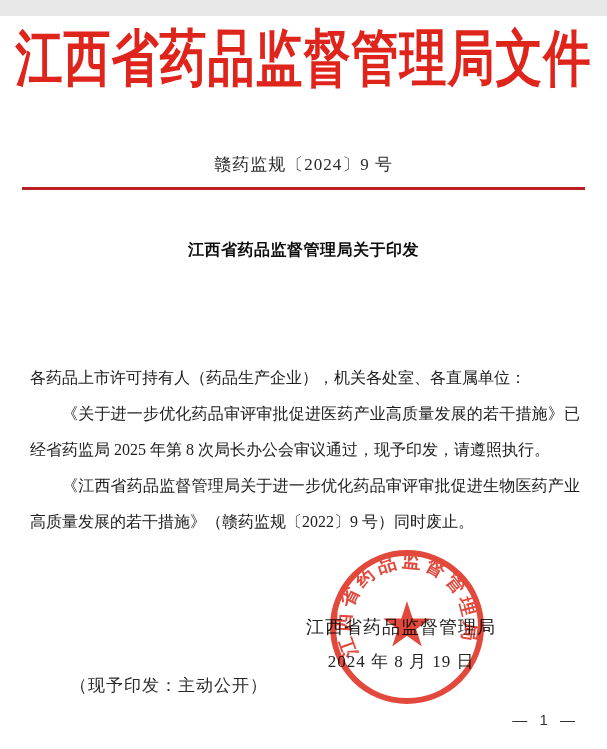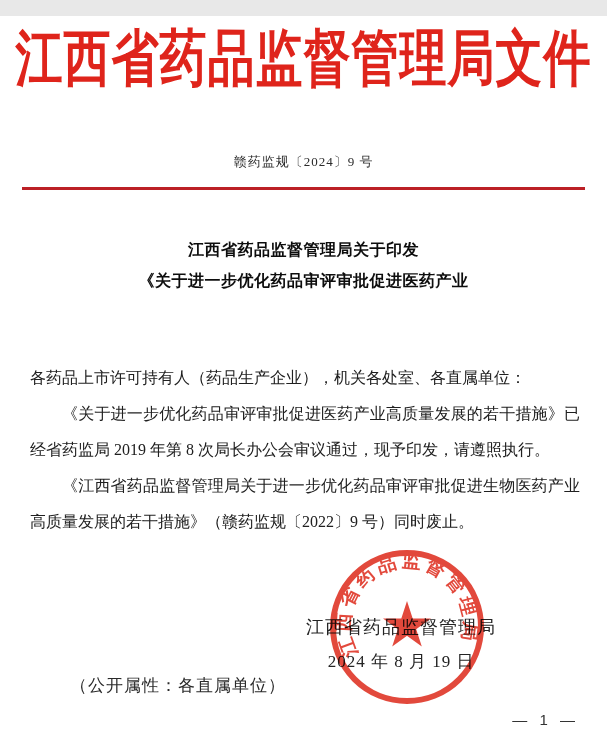--- a/index.html
+++ b/index.html
@@ -27,21 +27,21 @@
     transform: scaleY(1.30);
     transform-origin: top center;
     white-space: nowrap;
   }
   .doc-number {
     position: absolute;
     top: 137px;
     left: 0;
     width: 100%;
     text-align: center;
-    font-size: 13px;
+    font-size: 17px;
     color: #2a2a2a;
     letter-spacing: 1px;
   }
   .red-line {
     position: absolute;
     top: 171px;
     left: 22px;
     right: 22px;
     height: 3px;
     background: #bc2026;
@@ -114,26 +114,25 @@
 <div class="page">
 
   <div class="doc-header">江西省药品监督管理局文件</div>
 
   <div class="doc-number">赣药监规〔2024〕9 号</div>
 
   <div class="red-line"></div>
 
   <div class="doc-title">
     <span>江西省药品监督管理局关于印发</span>
-    <span>《关于进一步优化药品审评审批促进医药产业</span>
   </div>
 
   <div class="doc-body">
     <p>各药品上市许可持有人（药品生产企业），机关各处室、各直属单位：</p>
-    <p class="indent">《关于进一步优化药品审评审批促进医药产业高质量发展的若干措施》已经省药监局 2019 年第 8 次局长办公会审议通过，现予印发，请遵照执行。</p>
+    <p class="indent">《关于进一步优化药品审评审批促进医药产业高质量发展的若干措施》已经省药监局 2025 年第 8 次局长办公会审议通过，现予印发，请遵照执行。</p>
     <p class="indent">《江西省药品监督管理局关于进一步优化药品审评审批促进生物医药产业高质量发展的若干措施》（赣药监规〔2022〕9 号）同时废止。</p>
   </div>
 
   <div class="signature">
     <div class="org">江西省药品监督管理局</div>
     <div class="date">2024 年 8 月 19 日</div>
   </div>
 
   <svg class="seal" viewBox="0 0 162 162" aria-hidden="true">
 
@@ -142,17 +141,17 @@
     <path d="M 81 55 L 66.2 100.6 L 105 72.4 L 57 72.4 L 95.8 100.6 Z" fill="#e0392b" fill-rule="nonzero"></path>
 
     <defs>
       <path id="sealTextArc" d="M 33.4 109.3 A 57 57 0 1 1 128.6 109.3" fill="none"></path>
     </defs>
     <text font-size="19" font-weight="bold" fill="#e0392b" font-family="'Liberation Serif','DejaVu Serif',serif" letter-spacing="4">
       <textPath href="#sealTextArc" startOffset="2">江西省药品监督管理局</textPath>
     </text>
   </svg>
 
-  <div class="publicity">（公开属性：各直属单位）</div>
+  <div class="publicity">（现予印发：主动公开）</div>
 
   <div class="page-number">— 1 —</div>
 
 </div>
 
 </body></html>

